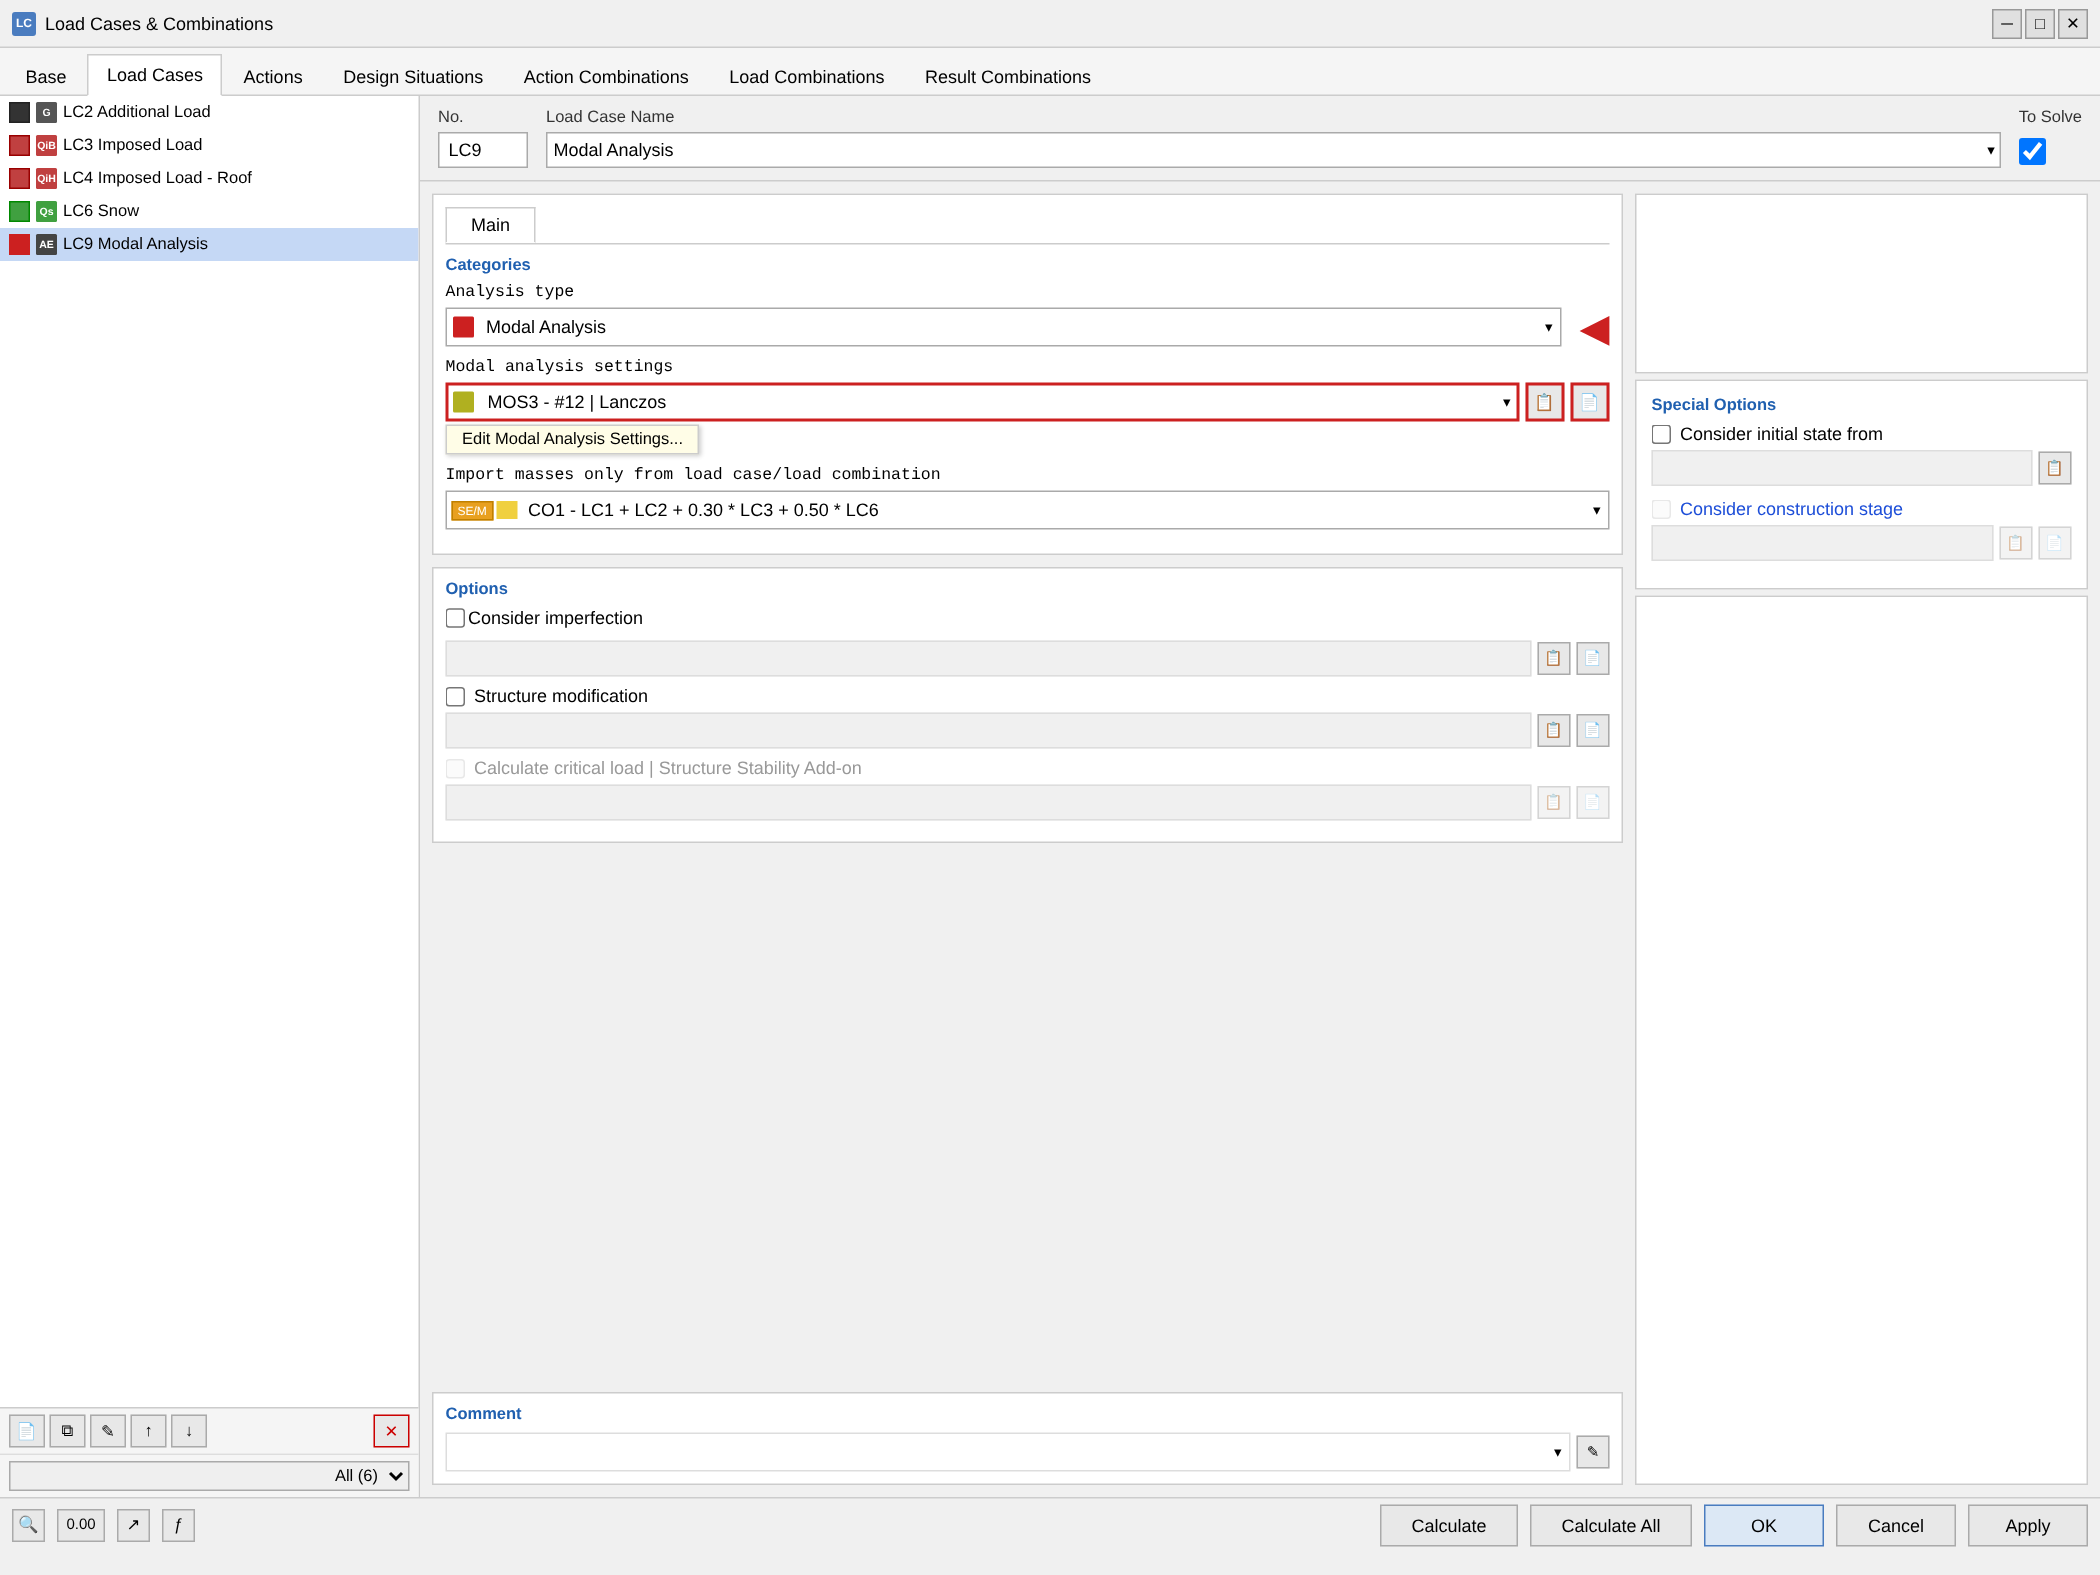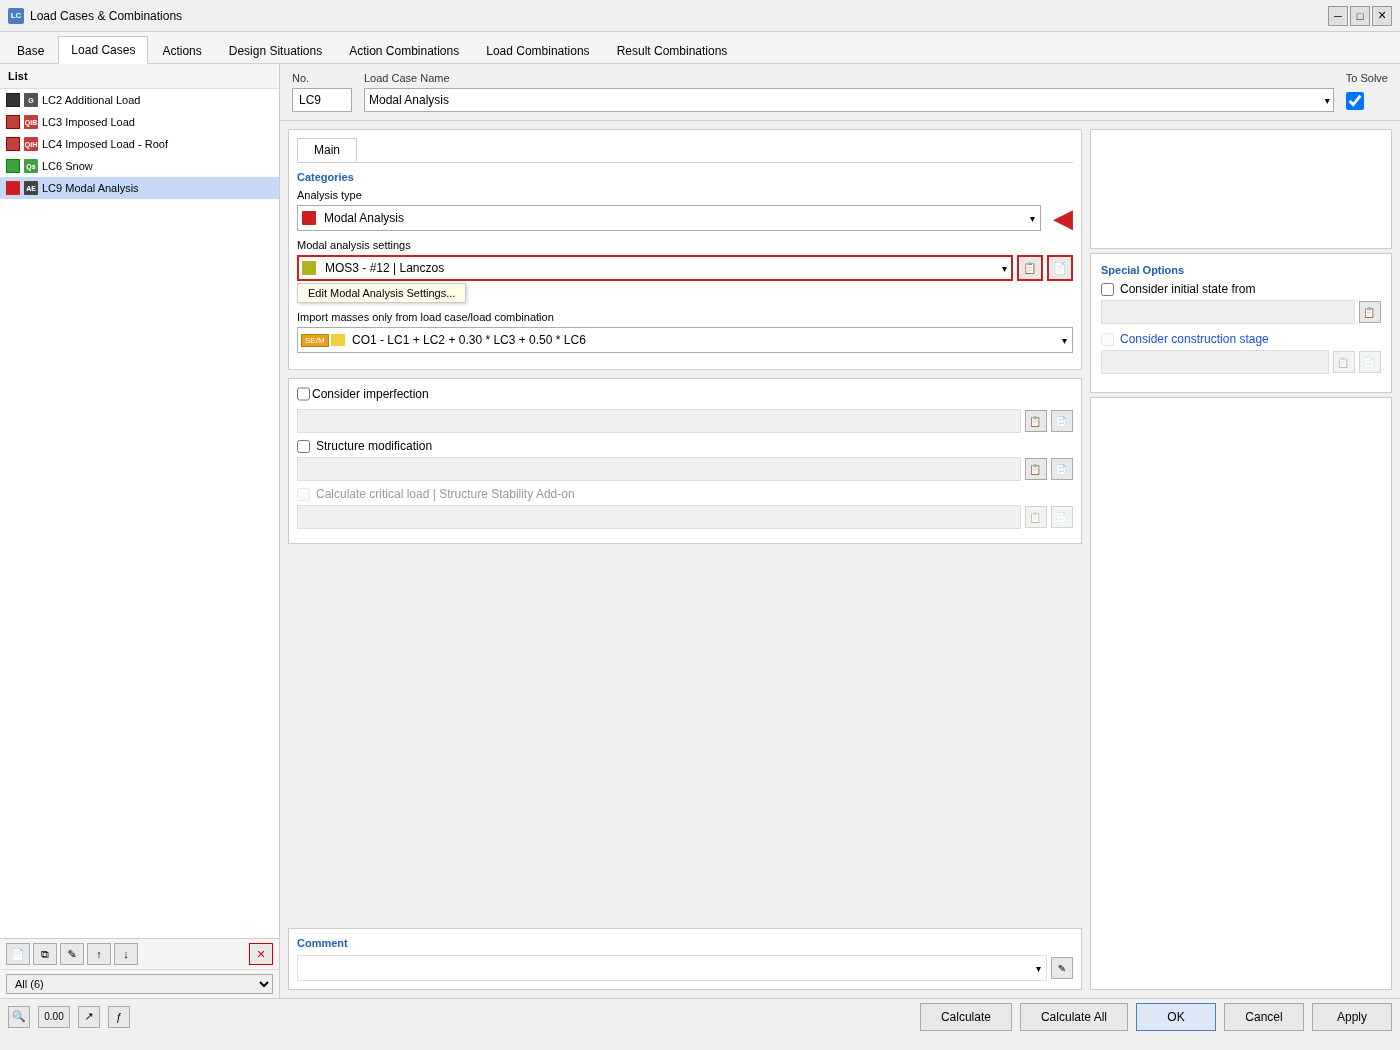--- a/index.html
+++ b/index.html
@@ -73,21 +73,21 @@
       cursor: pointer; display: flex; align-items: center; justify-content: center;
       font-size: 11px;
     }
     .toolbar-btn.danger { border-color: #c00; color: #c00; }
     .spacer { flex: 1; }
     .dropdown-filter {
       display: flex; align-items: center; padding: 4px 6px; border-top: 1px solid #ddd;
       background: #f5f5f5; gap: 4px;
     }
     .dropdown-filter select {
-      flex: 1; font-size: 11px; border: 1px solid #aaa; padding: 2px 4px;
+      flex: 1; font-size: 11px; border: 1px solid #aaa; padding: 2px 4px; text-align: right;
     }
 
     
     .right-panel {
       flex: 1; display: flex; flex-direction: column; overflow: hidden;
     }
 
     
     .top-form {
       display: flex; gap: 12px; padding: 8px 12px; background: #f0f0f0;
@@ -118,21 +118,21 @@
 
     
     .inner-tabs { display: flex; border-bottom: 1px solid #ccc; margin-bottom: 8px; }
     .inner-tab {
       padding: 4px 16px; cursor: pointer; font-size: 12px;
       border: 1px solid transparent; border-bottom: none;
     }
     .inner-tab.active {
       background: white; border: 1px solid #ccc; border-bottom: 1px solid white;
     }
-    .field-label { font-size: 11px; font-weight: 500; margin-bottom: 4px; }
+    .field-label { font-size: 11px; font-weight: 500; margin-bottom: 4px; font-family: Liberation Mono, monospace; }
     .bottom-btn {
       padding: 6px 20px; font-size: 12px; border: 1px solid #aaa;
       background: #e8e8e8; cursor: pointer; min-width: 80px;
     }
     .bottom-btn.primary { background: #dce8f5; border-color: #4a7cbf; font-weight: 400; }
 
     
     input[type="checkbox"]:disabled { opacity: 0.5; }
 
     
@@ -174,21 +174,20 @@
   <div class="menu-tab">Actions</div>
   <div class="menu-tab">Design Situations</div>
   <div class="menu-tab">Action Combinations</div>
   <div class="menu-tab">Load Combinations</div>
   <div class="menu-tab">Result Combinations</div>
 </div>
 
 <div class="main-layout">
 
   <div class="left-panel">
-    <div class="panel-header">List</div>
     <div class="list-items">
 
 
       <div class="list-item">
         <div class="color-box" style="background:#333; border-color:#222;"></div>
         <div class="list-item-color" style="background:#555; font-size:7px;">G</div>
         <span class="list-item-label">LC2  Additional Load</span>
       </div>
 
       <div class="list-item">
@@ -310,20 +309,21 @@
                   <option>CO1 - LC1 + LC2 + 0.30 * LC3 + 0.50 * LC6</option>
                 </select>
                 <span style="position:absolute; right:6px; pointer-events:none; font-size:10px;">▾</span>
               </div>
             </div>
 
           </div>
         </div>
 
         <div class="white-box" style="margin: 0 8px 8px 8px; flex-shrink:0;">
+          <div class="section-header">Options</div>
 
           <div style="margin-bottom:6px;">
             <div style="display:flex; gap:2px; margin-bottom:8px;">
               <input type="checkbox" style="">
               <label>Consider imperfection</label>
             </div>
             <div style="display:flex; align-items:center; gap:4px;">
               <input type="text" style="flex: 1 1 0%; border: 1px solid rgb(221, 221, 221); padding: 3px 6px; font-size: 12px; background: rgb(240, 240, 240); height: 24px;" disabled="">
               <button style="width:22px; height:22px; border:1px solid #aaa; background:#e8e8e8; cursor:pointer; font-size:10px;">📋</button>
               <button style="width:22px; height:22px; border:1px solid #aaa; background:#e8e8e8; cursor:pointer; font-size:10px;">📄</button>

